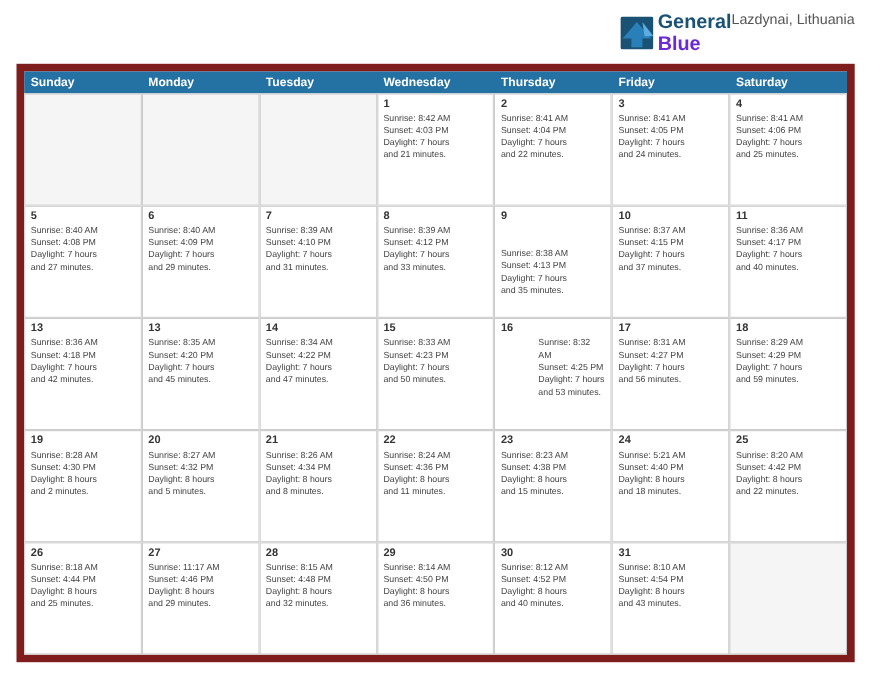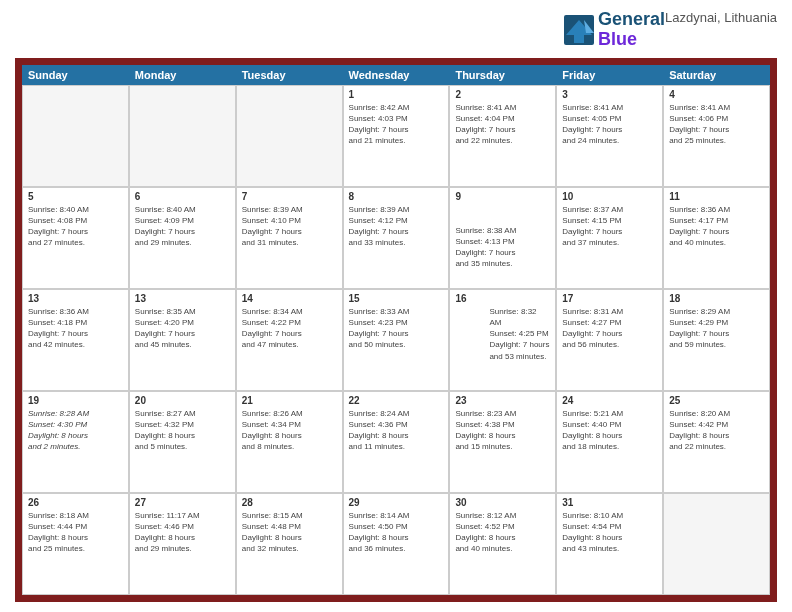--- a/index.html
+++ b/index.html
@@ -257,21 +257,21 @@
         </div>
         <div class="cell">
           <div class="cell-date">18</div>
           <div class="cell-info" style="white-space: pre-line;">Sunrise: 8:29 AM
 Sunset: 4:29 PM
 Daylight: 7 hours
 and 59 minutes.</div>
         </div>
         <div class="cell">
           <div class="cell-date">19</div>
-          <div class="cell-info" style="white-space: pre-line; font-style: italic;">Sunrise: 8:28 AM
+          <div class="cell-info" style="white-space: pre-line;">Sunrise: 8:28 AM
 Sunset: 4:30 PM
 Daylight: 8 hours
 and 2 minutes.</div>
         </div>
         <div class="cell">
           <div class="cell-date">20</div>
           <div class="cell-info" style="white-space: pre-line;">Sunrise: 8:27 AM
 Sunset: 4:32 PM
 Daylight: 8 hours
 and 5 minutes.</div>

